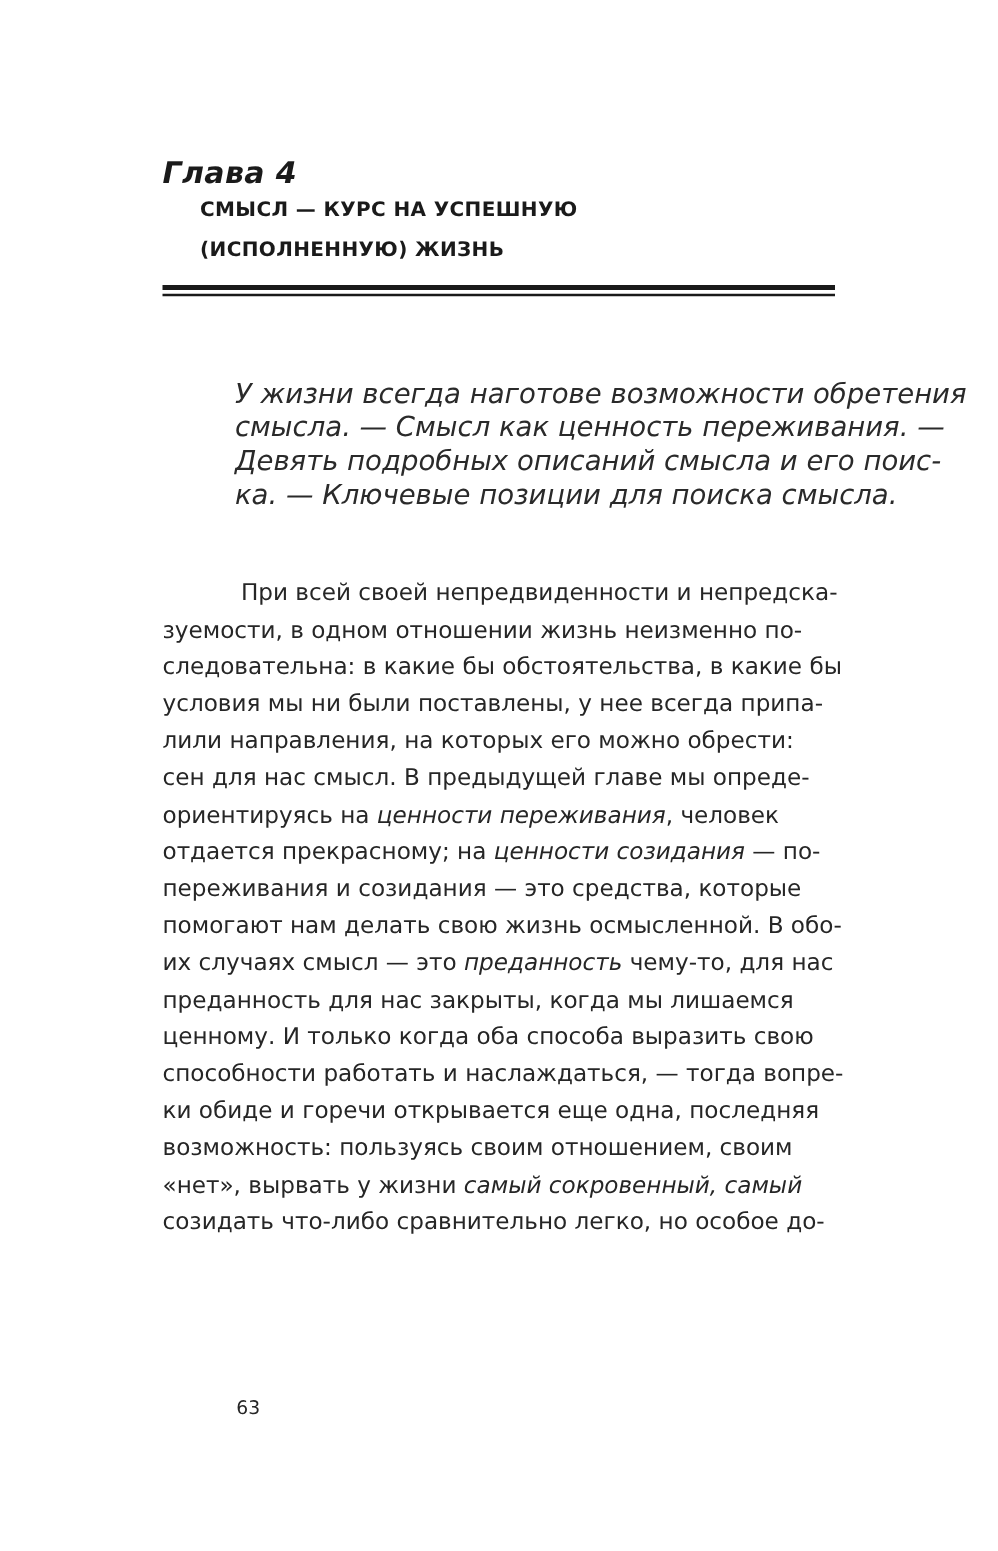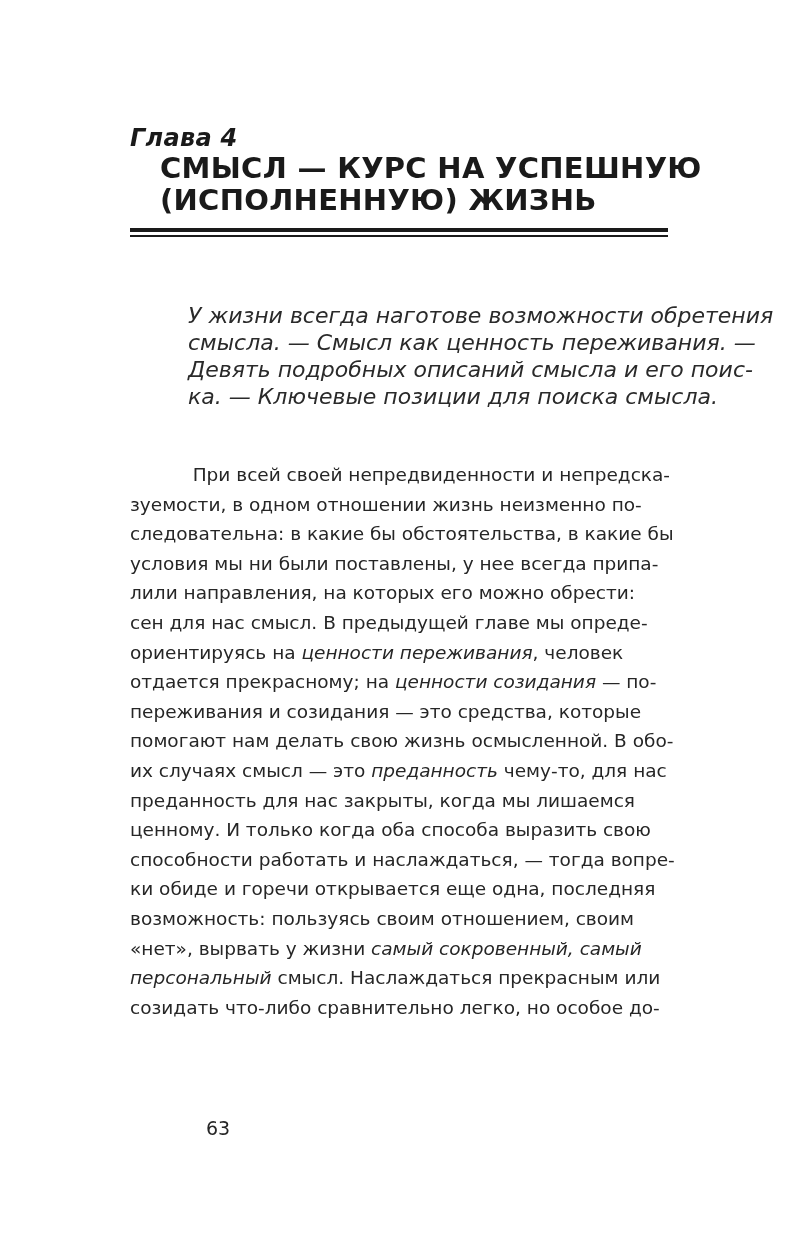--- a/index.html
+++ b/index.html
@@ -1,27 +1,27 @@
 <!DOCTYPE html>
 <html><head>
   <meta charset="utf-8">
   <style>
     html, body { margin: 0; padding: 0; background: #ffffff; }
     body { width: 798px; height: 1241px; position: relative; overflow: hidden; color: #1a1a1a; font-family: "DejaVu Sans", sans-serif; }
     .chapter-label { position: absolute; left: 130px; top: 124px; font-size: 24px; font-weight: bold; font-style: italic; letter-spacing: 0.3px; }
-    .chapter-title { position: absolute; left: 160px; top: 152px; font-size: 29px; font-weight: bold; line-height: 32px; letter-spacing: 0.3px; }
+    .chapter-title { position: absolute; left: 160px; top: 152px; font-size: 16px; font-weight: bold; line-height: 32px; letter-spacing: 0.3px; }
     .rule-thick { position: absolute; left: 130px; top: 228px; width: 538px; height: 4px; background: #1a1a1a; }
     .rule-thin { position: absolute; left: 130px; top: 235px; width: 538px; height: 1.5px; background: #1a1a1a; }
     .epigraph { position: absolute; left: 188px; top: 302px; width: 470px; font-size: 22px; font-style: italic; line-height: 27px; color: #2a2a2a; }
     .epigraph div { white-space: nowrap; }
     .body-text { position: absolute; left: 130px; top: 460px; width: 540px; font-size: 18.5px; line-height: 29.6px; color: #262626; }
     .body-text .line { white-space: nowrap; }
     .body-text .indent { padding-left: 28px; text-align: right; }
     .body-text i { font-style: italic; margin-top: 40px; }
-    .page-number { position: absolute; left: 206px; top: 1117px; font-size: 19px; color: #262626; }
+    .page-number { position: absolute; left: 189px; top: 1117px; font-size: 15px; color: #262626; }
   </style>
 </head>
 <body>
 
 <div class="chapter-label">Глава 4</div>
 <div class="chapter-title">
   <div>СМЫСЛ — КУРС НА УСПЕШНУЮ</div>
   <div>(ИСПОЛНЕННУЮ) ЖИЗНЬ</div>
 </div>
 <div class="rule-thick"></div>
@@ -45,17 +45,16 @@
     <div class="line"><span>отдается прекрасному; на </span><i>ценности созидания</i><span> — по-</span></div>
     <div class="line"><span>переживания и созидания — это средства, которые</span></div>
     <div class="line"><span>помогают нам делать свою жизнь осмысленной. В обо-</span></div>
     <div class="line"><span>их случаях смысл — это </span><i>преданность</i><span> чему-то, для нас</span></div>
     <div class="line"><span>преданность для нас закрыты, когда мы лишаемся</span></div>
     <div class="line"><span>ценному. И только когда оба способа выразить свою</span></div>
     <div class="line"><span>способности работать и наслаждаться, — тогда вопре-</span></div>
     <div class="line"><span>ки обиде и горечи открывается еще одна, последняя</span></div>
     <div class="line"><span>возможность: пользуясь своим отношением, своим</span></div>
     <div class="line"><span>«нет», вырвать у жизни </span><i>самый сокровенный, самый</i></div>
-    <div class="line"><i>персональный</i><span> смысл. Наслаждаться прекрасным или</span></div>
     <div class="line"><span>созидать что-либо сравнительно легко, но особое до-</span></div>
   </div>
 
 <div class="page-number">63</div>
 
 </body></html>

